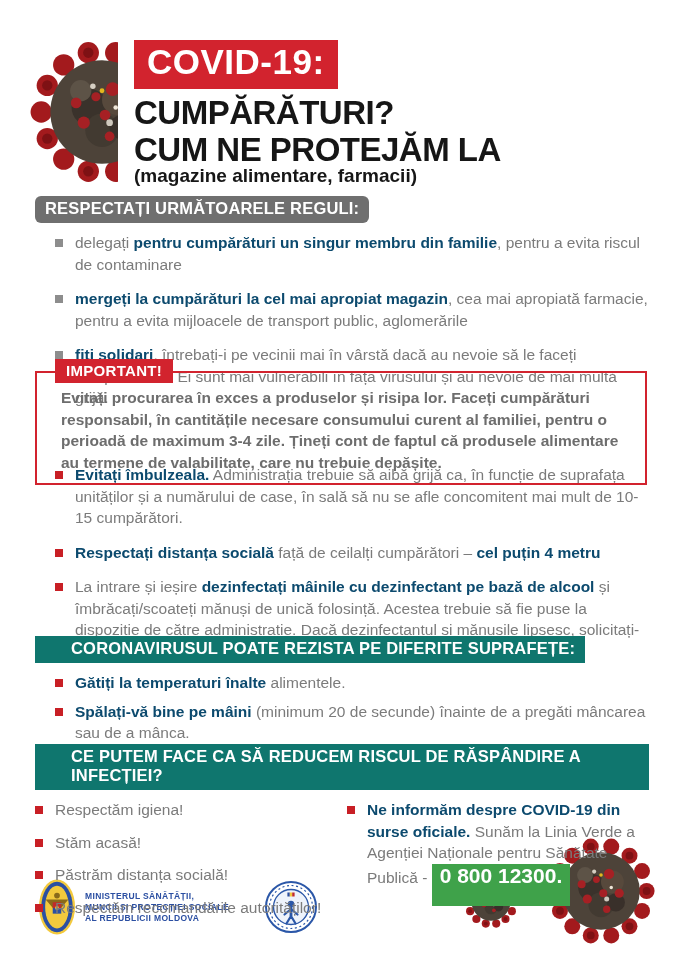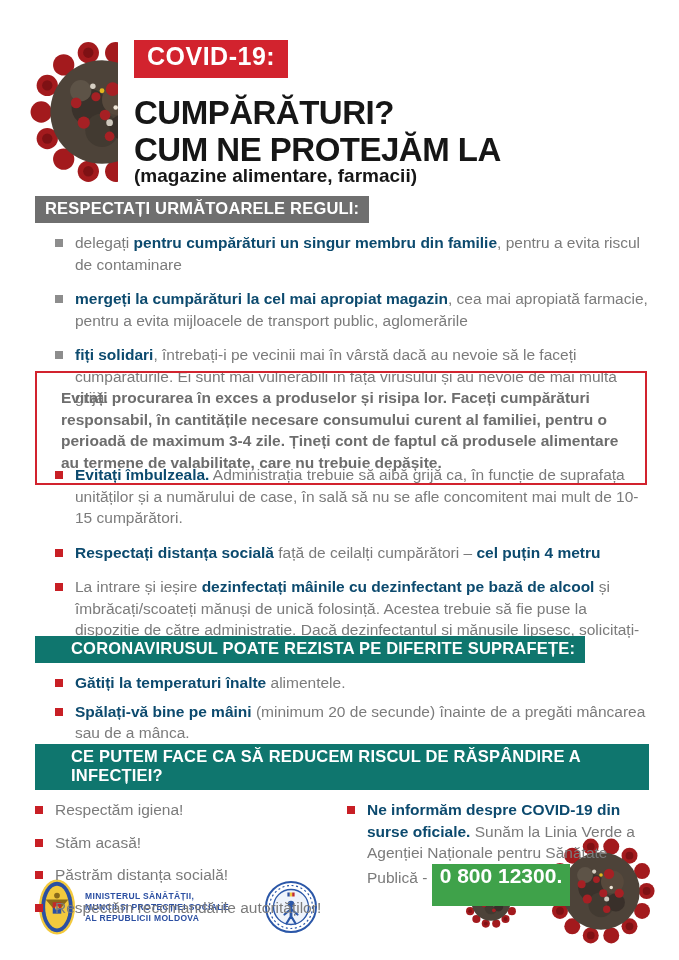--- a/index.html
+++ b/index.html
@@ -3,34 +3,34 @@
 <meta charset="utf-8">
 <style>
   html,body{margin:0;padding:0;}
   body{
     width:679px;height:960px;position:relative;overflow:hidden;
     background:#ffffff;font-family:"Liberation Sans", sans-serif;
   }
   
   .banner{display:inline-block;color:#fff;font-weight:700;font-size:16.5px;
           padding:3px 10px 5px;letter-spacing:.2px;}
-  .banner-gray{background:#6f6f6f;}
+  .banner-gray{background:#6f6f6f;border-radius:6px;}
   .banner-red{background:#0f766e;padding-left:36px;}
   .list{margin:9px 0 0 20px;}
   .itm{position:relative;padding-left:20px;margin-bottom:13px;
        font-size:15.5px;line-height:21.5px;}
   .sq{position:absolute;left:0;top:7px;width:8px;height:8px;}
   .sq-gray{background:#8d8d8d;}
   .sq-red{background:#c81f25;}
   .seg-b{font-weight:700;color:#0c4a6e;}
   .seg-r{color:#7b7b7b;}
   
   .virus-clip{position:absolute;left:26px;top:36px;width:92px;height:152px;overflow:hidden;}
   .covid-badge{position:absolute;left:134px;top:40px;background:#d2232e;color:#fff;
-               font-weight:700;font-size:25px;padding:2px 13px 7px;letter-spacing:.5px;}
+               font-weight:700;font-size:35px;padding:2px 13px 7px;letter-spacing:.5px;}
   .title{position:absolute;left:134px;top:94px;color:#161616;font-weight:700;
          font-size:33px;line-height:37px;letter-spacing:-.5px;}
   .subtitle{position:absolute;left:134px;top:165px;color:#161616;font-weight:700;font-size:19px;}
   
   .sec-rules{position:absolute;left:35px;top:196px;width:614px;}
   .imp-box{position:absolute;left:35px;top:371px;width:612px;box-sizing:border-box;
            border:2px solid #d2232e;padding:14px 24px 10px;}
   .imp-label{position:absolute;top:-14px;left:18px;background:#d2232e;color:#fff;
              font-weight:700;font-size:15px;padding:3px 11px 4px;letter-spacing:.3px;}
   .imp-text{font-weight:700;color:#6d6d6d;font-size:15.5px;line-height:21.5px;}
@@ -154,20 +154,21 @@
       <span class="seg-b">mergeți la cumpărături la cel mai apropiat magazin</span><span class="seg-r">, cea mai apropiată farmacie, pentru a evita mijloacele de transport public, aglomerările</span>
     </div>
     <div class="itm">
       <span class="sq sq-gray"></span>
       <span class="seg-b">fiți solidari</span><span class="seg-r">, întrebați-i pe vecinii mai în vârstă dacă au nevoie să le faceți cumpărăturile. Ei sunt mai vulnerabili în fața virusului și au nevoie de mai multă grijă.</span>
     </div>
   </div>
 </div>
 
 <div class="imp-box">
+  <div class="imp-label">IMPORTANT!</div>
   <div class="imp-text">Evitați procurarea în exces a produselor și risipa lor. Faceți cumpărături responsabil, în cantitățile necesare consumului curent al familiei, pentru o perioadă de maximum 3-4 zile. Țineți cont de faptul că produsele alimentare au termene de valabilitate, care nu trebuie depășite.</div>
 </div>
 
 <div class="sec-precautions">
   <div class="list">
     <div class="itm">
       <span class="sq sq-red"></span>
       <span class="seg-b">Evitați îmbulzeala.</span><span class="seg-r"> Administrația trebuie să aibă grijă ca, în funcție de suprafața unităților și a numărului de case, în sală să nu se afle concomitent mai mult de 10-15 cumpărători.</span>
     </div>
     <div class="itm">

